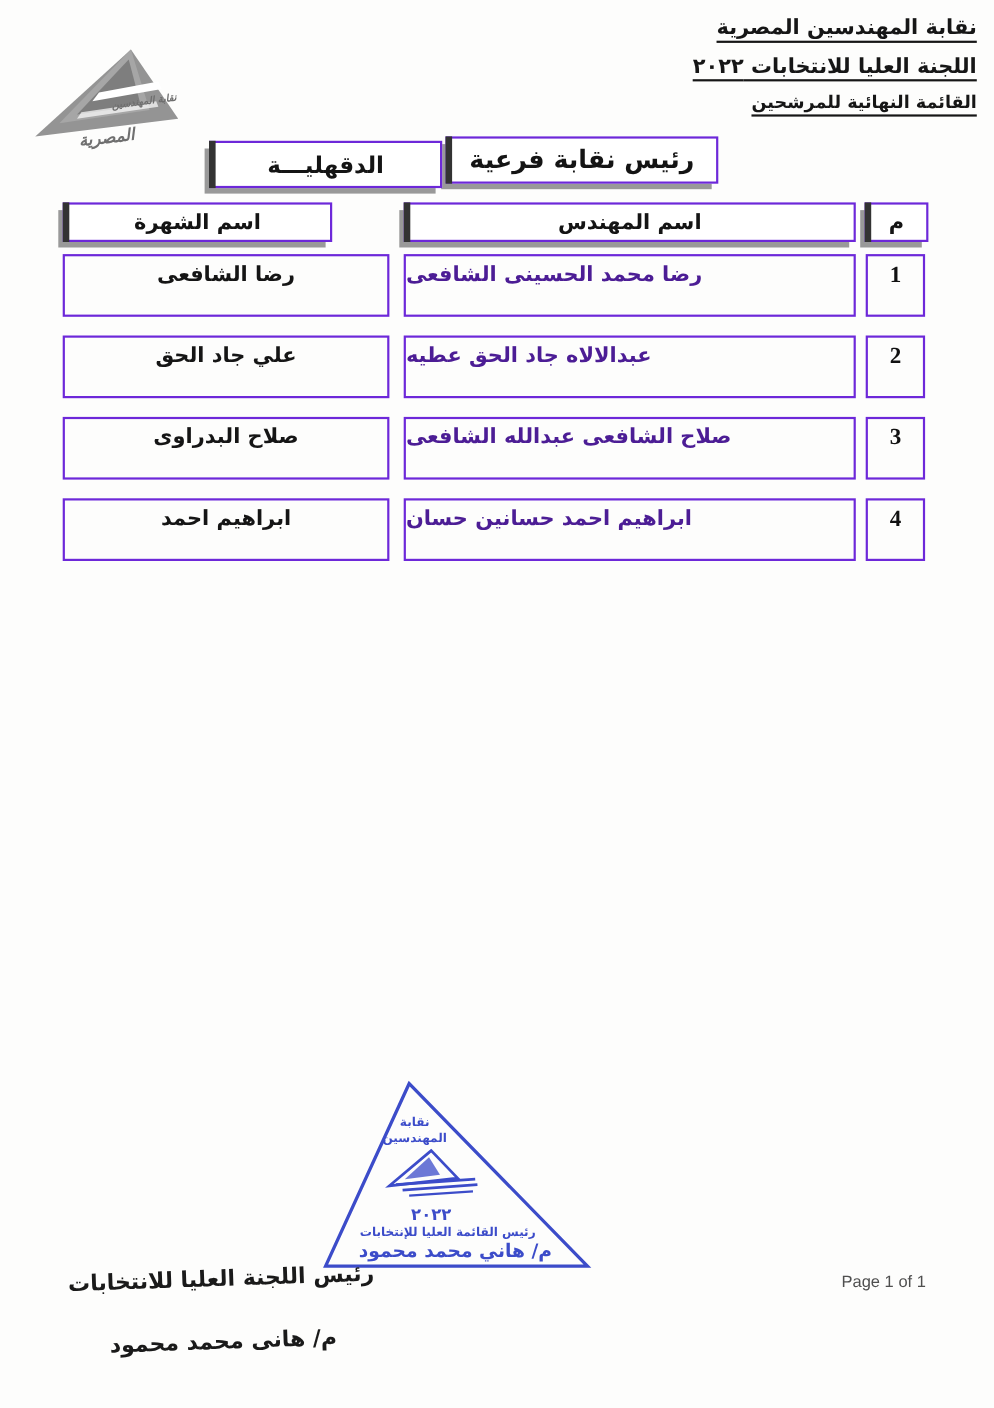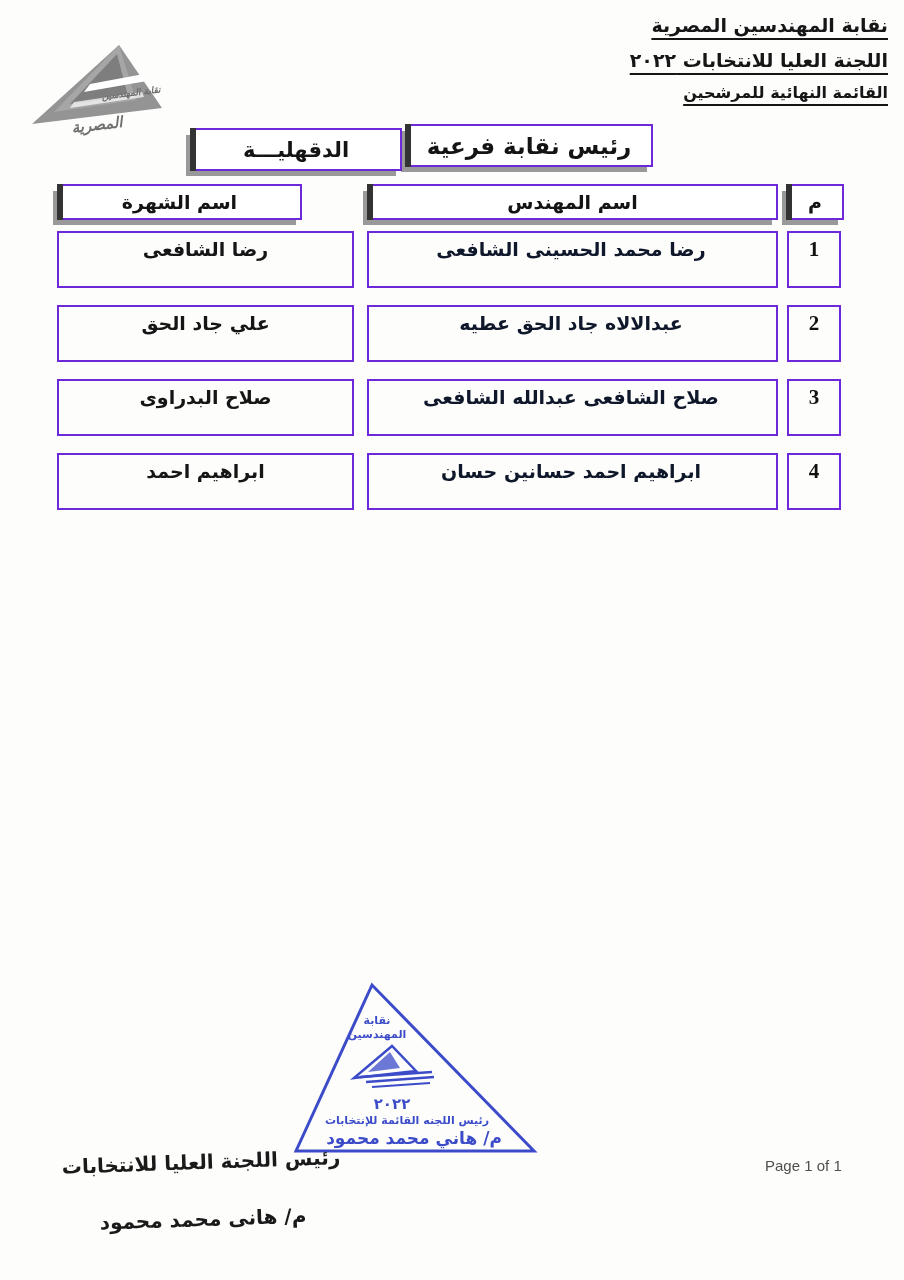--- a/index.html
+++ b/index.html
@@ -71,22 +71,22 @@
   .trow.r4 { top:453px; }
 
   .cell {
     position:absolute; top:0; height:57px; background:transparent;
     border:2px solid #6d28d9;
   }
   .cell-idx { left:787px; width:54px;
     font-family:"Liberation Serif", serif; font-weight:bold; font-size:21px;
     text-align:center; padding-top:4px; color:#111; }
   .cell-eng { left:367px; width:411px;
-    direction:rtl; text-align:center; padding:5px 3px 0 0;
-    font-weight:bold; font-size:19px; color:#0f172a; }
+    direction:rtl; text-align:left; padding:5px 3px 0 0;
+    font-weight:bold; font-size:19px; color:#4c1d95; }
   .cell-known { left:57px; width:297px;
     direction:rtl; text-align:center; padding-top:5px;
     font-weight:bold; font-size:19px; color:#151515; }
 
   
   .stamp {
     position:absolute; left:292px; top:982px; width:248px; height:172px;
     color:#2e3fc6; opacity:.93;
   }
   .stamp .s-abs { position:absolute; direction:rtl; text-align:center; font-weight:bold; }
@@ -179,21 +179,21 @@
     <div class="s-abs s-org1">نقابة</div>
     <div class="s-abs s-org2">المهندسين</div>
     <svg class="s-logo-svg" width="100" height="46" viewBox="0 0 100 46">
       <polygon points="52,2 14,34 76,27" fill="none" stroke="#2e3fc6" stroke-width="2.5"></polygon>
       <polygon points="50,8 28,28 60,24" fill="#2e3fc6" opacity="0.75"></polygon>
       <line x1="20" y1="33" x2="92" y2="28" stroke="#2e3fc6" stroke-width="2.5"></line>
       <line x1="26" y1="38" x2="94" y2="33" stroke="#2e3fc6" stroke-width="2.5"></line>
       <line x1="32" y1="43" x2="90" y2="39" stroke="#2e3fc6" stroke-width="2"></line>
     </svg>
     <div class="s-abs s-year">٢٠٢٢</div>
-    <div class="s-abs s-title">رئيس اللجنه القائمة للإنتخابات</div>
+    <div class="s-abs s-title">رئيس القائمة العليا للإنتخابات</div>
     <div class="s-abs s-name">م/ هاني محمد محمود</div>
   </div>
 
   <div class="sig">
     <div class="sig-title">رئيس اللجنة العليا للانتخابات</div>
     <div class="sig-name">م/ هانى محمد محمود</div>
   </div>
 
   <div class="page-num">Page 1 of 1</div>
 

